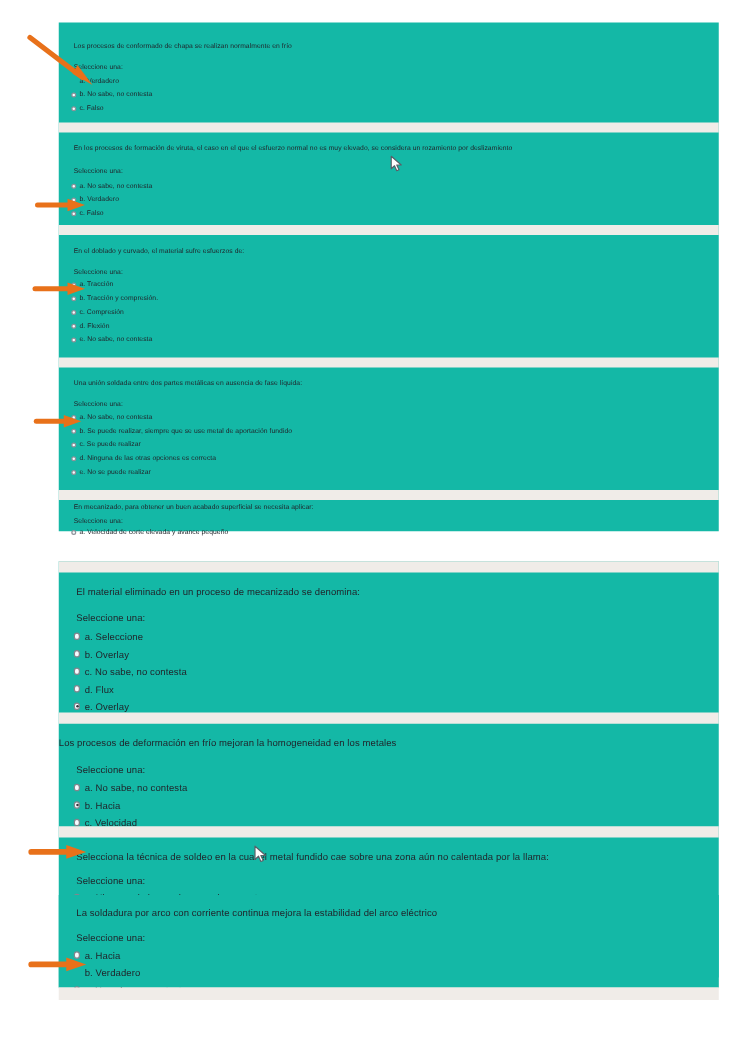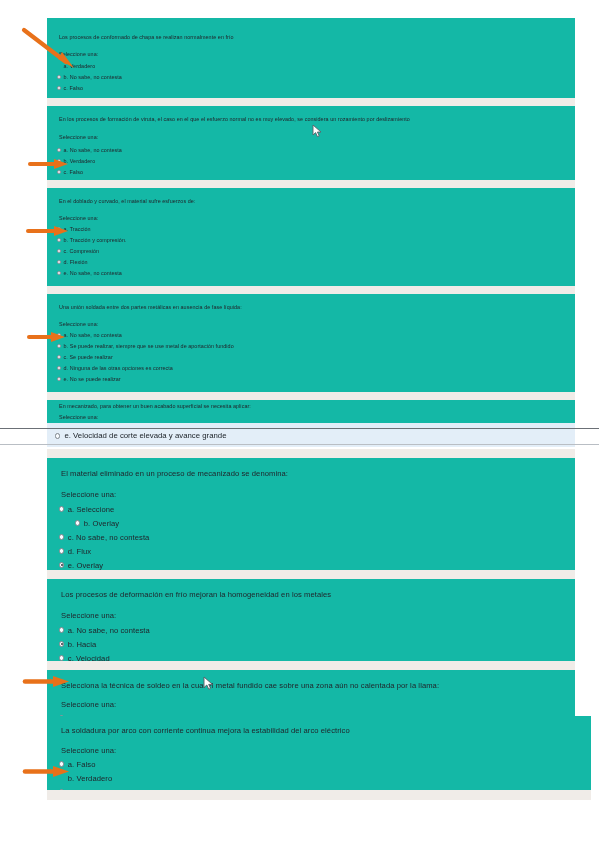--- a/index.html
+++ b/index.html
@@ -227,55 +227,47 @@
 
     <div class="qblock" style="top:382px;height:25px;">
       <div class="qtext" style="top:3px;left:12px;">En mecanizado, para obtener un buen acabado superficial se necesita aplicar:</div>
       <div class="prompt" style="top:14px;left:12px;">Seleccione una:</div>
       <div class="opt" style="top:23px;">
         <span class="radio"></span><span class="lbl">a. Velocidad de corte elevada y avance pequeño</span>
       </div>
     </div>
   </div>
 
-  <div class="breakstrip">
-    <div class="cardbg" style="top:0;height:24px;"></div>
-    <div class="rule" style="top:5px;"></div>
-    <div class="bigline" style="top:8px;">
-      <span class="radio" style="width:5.4px;height:5.4px;border:0.7px solid #80868d;background:#f7fbff;display:inline-block;border-radius:50%;vertical-align:middle;margin-right:4px;margin-left:8px;"></span><span class="lbl">e. Velocidad de corte elevada y avance grande</span>
-    </div>
-    <div class="rule" style="top:21px;background:#b9bec4;"></div>
-  </div>
 
   <div class="paper lower">
     <div class="band" style="top:0;height:9px;"></div>
 
     <div class="qblock" style="top:9px;height:106px;">
       <div class="qtext" style="top:11px;left:14px;">El material eliminado en un proceso de mecanizado se denomina:</div>
       <div class="prompt" style="top:32px;left:14px;">Seleccione una:</div>
       <div class="opt" style="top:46px;">
         <span class="radio"></span><span class="lbl">a. Seleccione</span>
       </div>
-      <div class="opt" style="top:60px;padding-left:16px;">
+      <div class="opt" style="top:60px;">
         <span class="radio"></span><span class="lbl">b. Overlay</span>
       </div>
       <div class="opt" style="top:74px;">
         <span class="radio"></span><span class="lbl">c. No sabe, no contesta</span>
       </div>
       <div class="opt" style="top:88px;text-decoration:underline;">
         <span class="radio"></span><span class="lbl">d. Flux</span>
       </div>
       <div class="opt" style="top:102px;">
         <span class="radio"><span class="dot"></span></span><span class="lbl">e. Overlay</span>
       </div>
     </div>
     <div class="band" style="top:121px;height:9px;"></div>
 
     <div class="qblock" style="top:130px;height:78px;">
-      <div class="qtext" style="top:11px;left:14px;">Los procesos de deformación en frío mejoran la homogeneidad en los metales</div>
+      <div class="qtext" style="top:11px;left:0;">Los procesos de deformación en frío mejoran la homogeneidad en los metales</div>
       <div class="prompt" style="top:32px;left:14px;">Seleccione una:</div>
       <div class="opt" style="top:46px;">
         <span class="radio"></span><span class="lbl">a. No sabe, no contesta</span>
       </div>
       <div class="opt" style="top:60px;">
         <span class="radio"><span class="dot"></span></span><span class="lbl">b. Hacia</span>
       </div>
       <div class="opt" style="top:74px;">
         <span class="radio"></span><span class="lbl">c. Velocidad</span>
       </div>
@@ -298,26 +290,26 @@
         <span class="radio"></span><span class="lbl">d. No sabe, no contesta</span>
       </div>
       <div class="opt" style="top:99px;">
         <span class="radio"></span><span class="lbl">e. Hacia atrás</span>
       </div>
     </div>
     <div class="band" style="top:333px;height:9px;"></div>
   </div>
 
   <div class="paper" style="top:790px;height:0;"></div>
-  <div class="paper lower" style="top:716px;height:74px;padding-left:16px;">
+  <div class="paper lower" style="top:716px;height:74px;">
     <div class="qblock" style="top:0;height:74px;">
       <div class="qtext" style="top:10px;left:14px;">La soldadura por arco con corriente continua mejora la estabilidad del arco eléctrico</div>
       <div class="prompt" style="top:30px;left:14px;">Seleccione una:</div>
       <div class="opt" style="top:43px;">
-        <span class="radio"></span><span class="lbl">a. Falso</span>
+        <span class="radio"></span><span class="lbl">a. Hacia</span>
       </div>
       <div class="opt" style="top:57px;">
         <span class="radio" style="visibility:hidden;"></span><span class="lbl">b. Verdadero</span>
       </div>
       <div class="opt" style="top:71px;">
         <span class="radio"></span><span class="lbl">c. No sabe, no contesta</span>
       </div>
     </div>
     <div class="band" style="top:74px;height:10px;"></div>
   </div>

